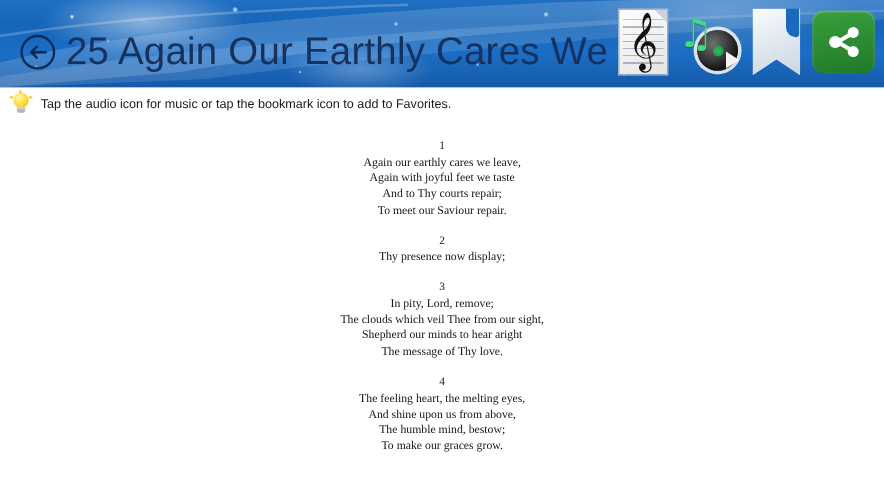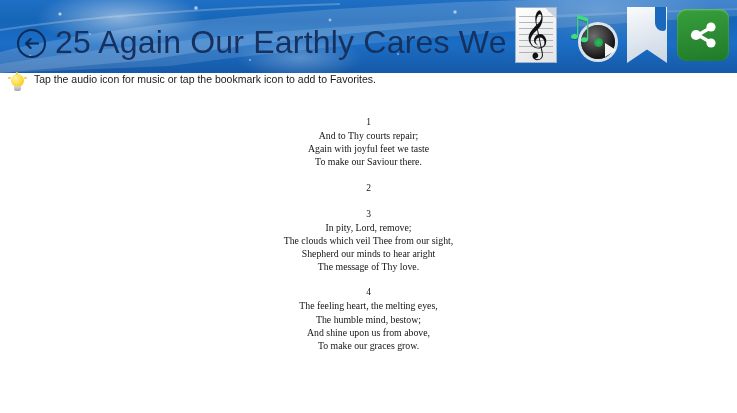--- a/index.html
+++ b/index.html
@@ -154,21 +154,21 @@
     background:linear-gradient(170deg,#36a03b 0%,#2e8e34 45%,#1f7a29 100%);
     box-shadow:inset 0 1px 2px rgba(255,255,255,.35);
     display:flex; align-items:center; justify-content:center;
   }
   .ic-share svg { display:block; }
 
   
   .hint {
     position:relative;
     height:28px;
-    display:flex; 
+    display:flex; align-items:center;
     padding-left:8px;
     background:#ffffff;
   }
   .bulb { width:19px; height:22px; position:relative; margin-right:7px; flex:none; }
   .bulb .glass {
     position:absolute; left:3px; top:1px;
     width:13px; height:13px; border-radius:50%;
     background:radial-gradient(circle at 36% 32%, #fff6a8 0%, #ffd93b 55%, #e8ac12 100%);
   }
   .bulb .base {
@@ -267,38 +267,40 @@
     <div class="ray" style="right:0px; top:4px;  width:3px; height:1.5px;"></div>
     <div class="ray" style="left:8px;  top:-1px; width:1.5px; height:3px;"></div>
   </div>
   <div class="hint-text">Tap the audio icon for music or tap the bookmark icon to add to Favorites.</div>
 </div>
 
 <div class="body-area">
 
   <div class="verse">
     <div class="verse-num">1</div>
+    <div class="verse-line">Again our earthly cares we leave,</div>
+    <div class="verse-line">Again with joyful feet we taste</div>
     <div class="verse-line">And to Thy courts repair;</div>
-    <div class="verse-line">Again with joyful feet we taste</div>
-    <div class="verse-line">To make our Saviour there.</div>
+    <div class="verse-line">To meet our Saviour repair.</div>
   </div>
 
   <div class="verse">
     <div class="verse-num">2</div>
+    <div class="verse-line">Thy presence now display;</div>
   </div>
 
   <div class="verse">
     <div class="verse-num">3</div>
     <div class="verse-line">In pity, Lord, remove;</div>
     <div class="verse-line">The clouds which veil Thee from our sight,</div>
     <div class="verse-line">Shepherd our minds to hear aright</div>
     <div class="verse-line">The message of Thy love.</div>
   </div>
 
   <div class="verse">
     <div class="verse-num">4</div>
     <div class="verse-line">The feeling heart, the melting eyes,</div>
+    <div class="verse-line">And shine upon us from above,</div>
     <div class="verse-line">The humble mind, bestow;</div>
-    <div class="verse-line">And shine upon us from above,</div>
     <div class="verse-line">To make our graces grow.</div>
   </div>
 
 </div>
 
 </body></html>

